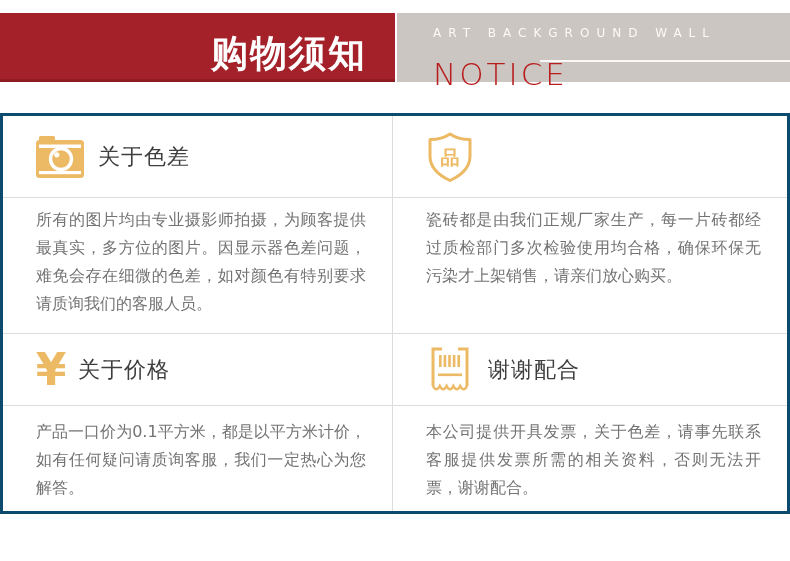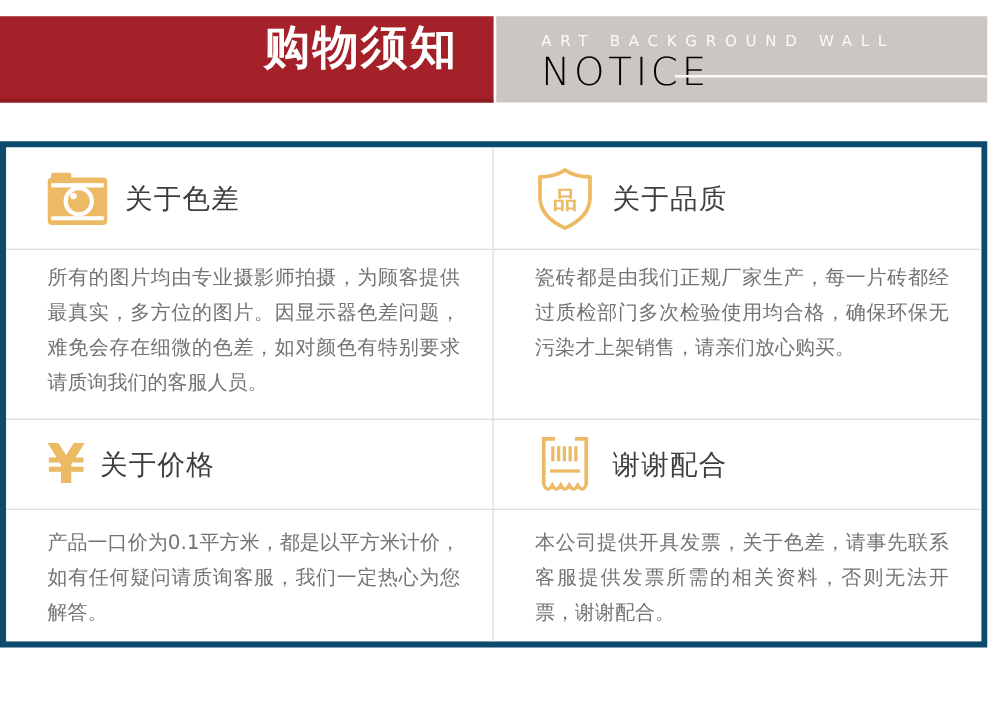--- a/index.html
+++ b/index.html
@@ -6,40 +6,40 @@
   html,body { background:#fff; }
   body {
     width:790px; height:561px; position:relative; overflow:hidden;
     font-family:"DejaVu Sans","Liberation Sans",sans-serif;
   }
 
   
   .header { margin-top:13px; height:69px; display:flex; }
   .header-left {
     width:395px; background:#a52129; border-bottom:3px solid #8e1b22;
-    display:flex; align-items:flex-start; justify-content:flex-end; padding-right:28px;
+    display:flex; align-items:flex-end; justify-content:flex-end; padding-right:28px;
   }
   .header-title { color:#ffffff; font-size:37px; font-weight:bold; letter-spacing:2px; }
   .header-gap { width:2px; background:#fff; }
   .header-right {
     flex:1; background:#cbc6c2; position:relative; padding-left:36px;
   }
   .header-sub {
     margin-top:14px; font-size:12px; letter-spacing:7px; color:#fbfaf8;
     line-height:13px; font-weight:500; white-space:nowrap;
   }
   .header-notice {
-    margin-top:3px; font-size:31px; letter-spacing:3px; color:#000000;
+    margin-top:19px; font-size:31px; letter-spacing:3px; color:#b91c1c;
     line-height:30px; font-weight:200;
   }
   .notice-line { position:absolute; left:143px; right:0; top:47px; height:2px; background:#faf9f7; }
 
   
   .grid {
-    margin-top:31px; border:5px solid #0c4a6e;
+    margin-top:31px; border:3px solid #0c4a6e;
     display:grid; grid-template-columns:389px 1fr;
   }
   .card { background:#fff; }
   .card.col-right { border-left:1px solid #dcdcdc; }
   .card.row-bottom { border-top:1px solid #dcdcdc; }
   .card.row-top { height:217px; }
   .card.row-bottom { height:178px; }
   .card-head {
     display:flex; align-items:center; padding-left:33px;
     border-bottom:1px solid #dcdcdc;
@@ -91,21 +91,20 @@
   </div>
 
   <div class="card row-top col-right">
     <div class="card-head">
       <span class="icon-box">
         <svg width="48" height="50" viewBox="0 0 48 50">
           <path d="M24 2 C29 5.5 37 7.5 44 7.5 L44 24 C44 35 36 43 24 48.5 C12 43 4 35 4 24 L4 7.5 C11 7.5 19 5.5 24 2 Z" fill="none" stroke="#ecb964" stroke-width="3" stroke-linejoin="round"></path>
           <text x="24" y="32" text-anchor="middle" font-size="19" font-weight="bold" fill="#ecb964">品</text>
         </svg>
       </span>
-      <span class="card-title">关于品质</span>
     </div>
     <div class="card-body">瓷砖都是由我们正规厂家生产，每一片砖都经过质检部门多次检验使用均合格，确保环保无污染才上架销售，请亲们放心购买。</div>
   </div>
 
   <div class="card row-bottom col-left">
     <div class="card-head">
       <span class="icon-box narrow">
         <span class="yuan-glyph">¥</span>
       </span>
       <span class="card-title">关于价格</span>

